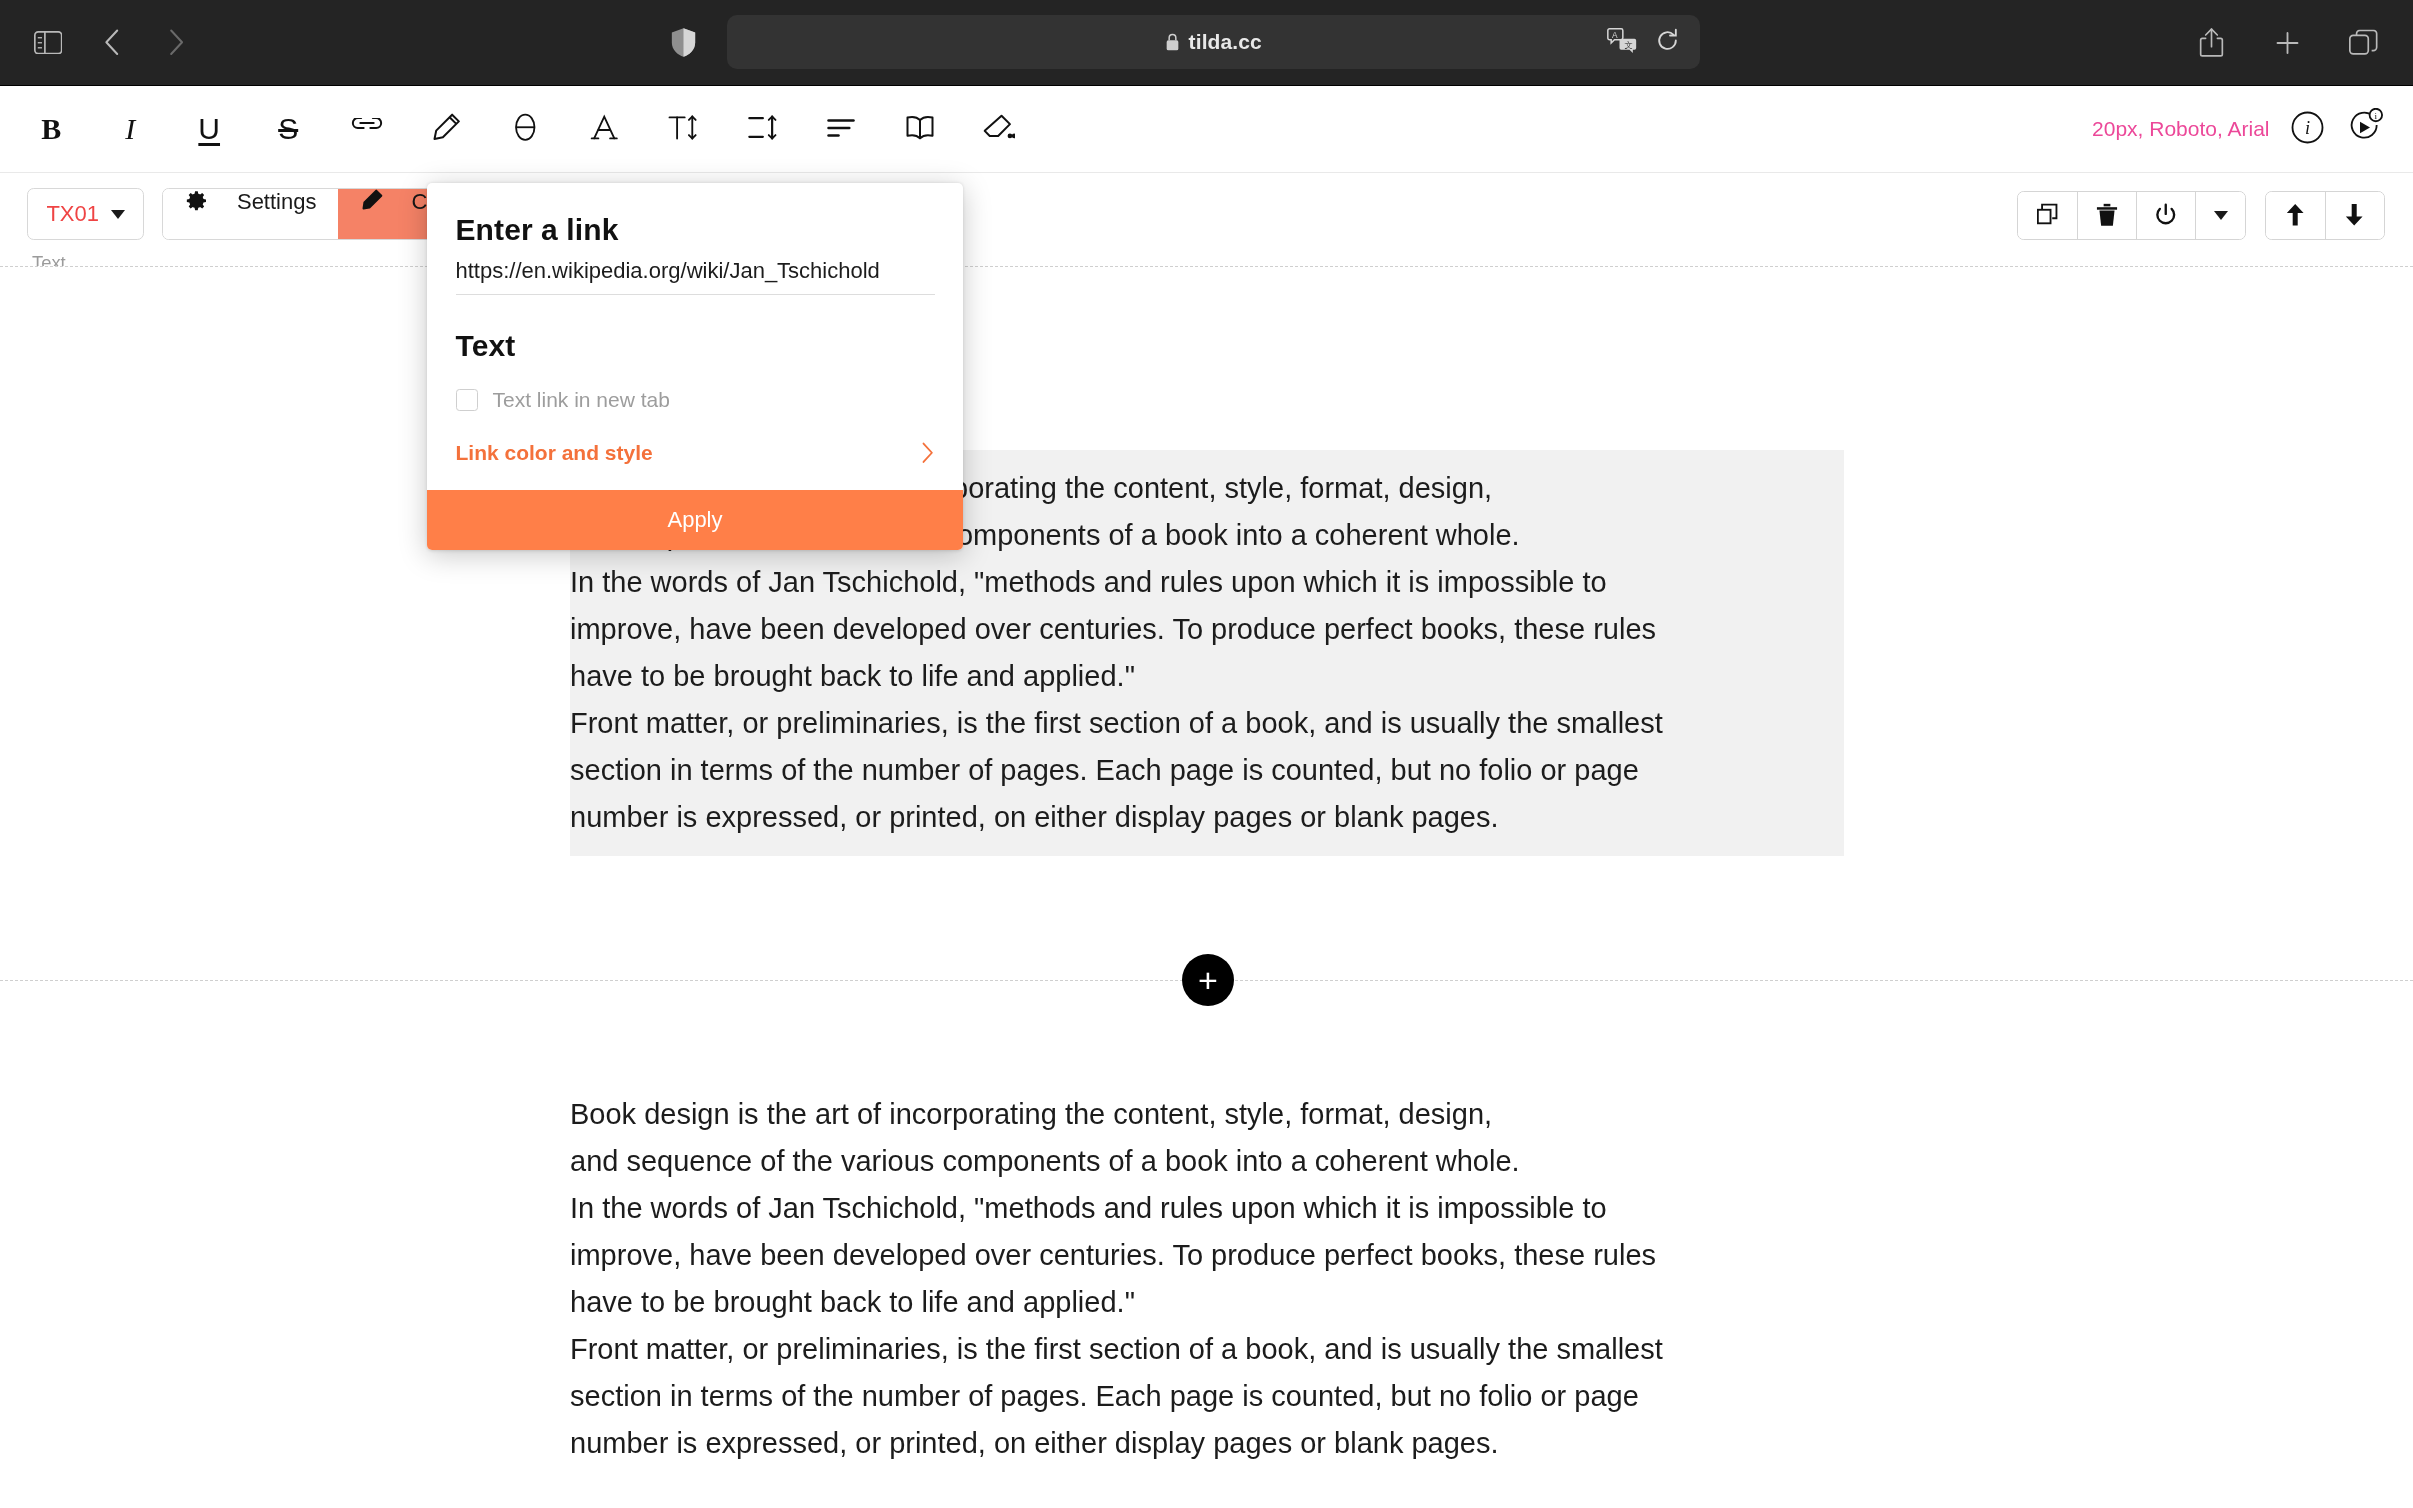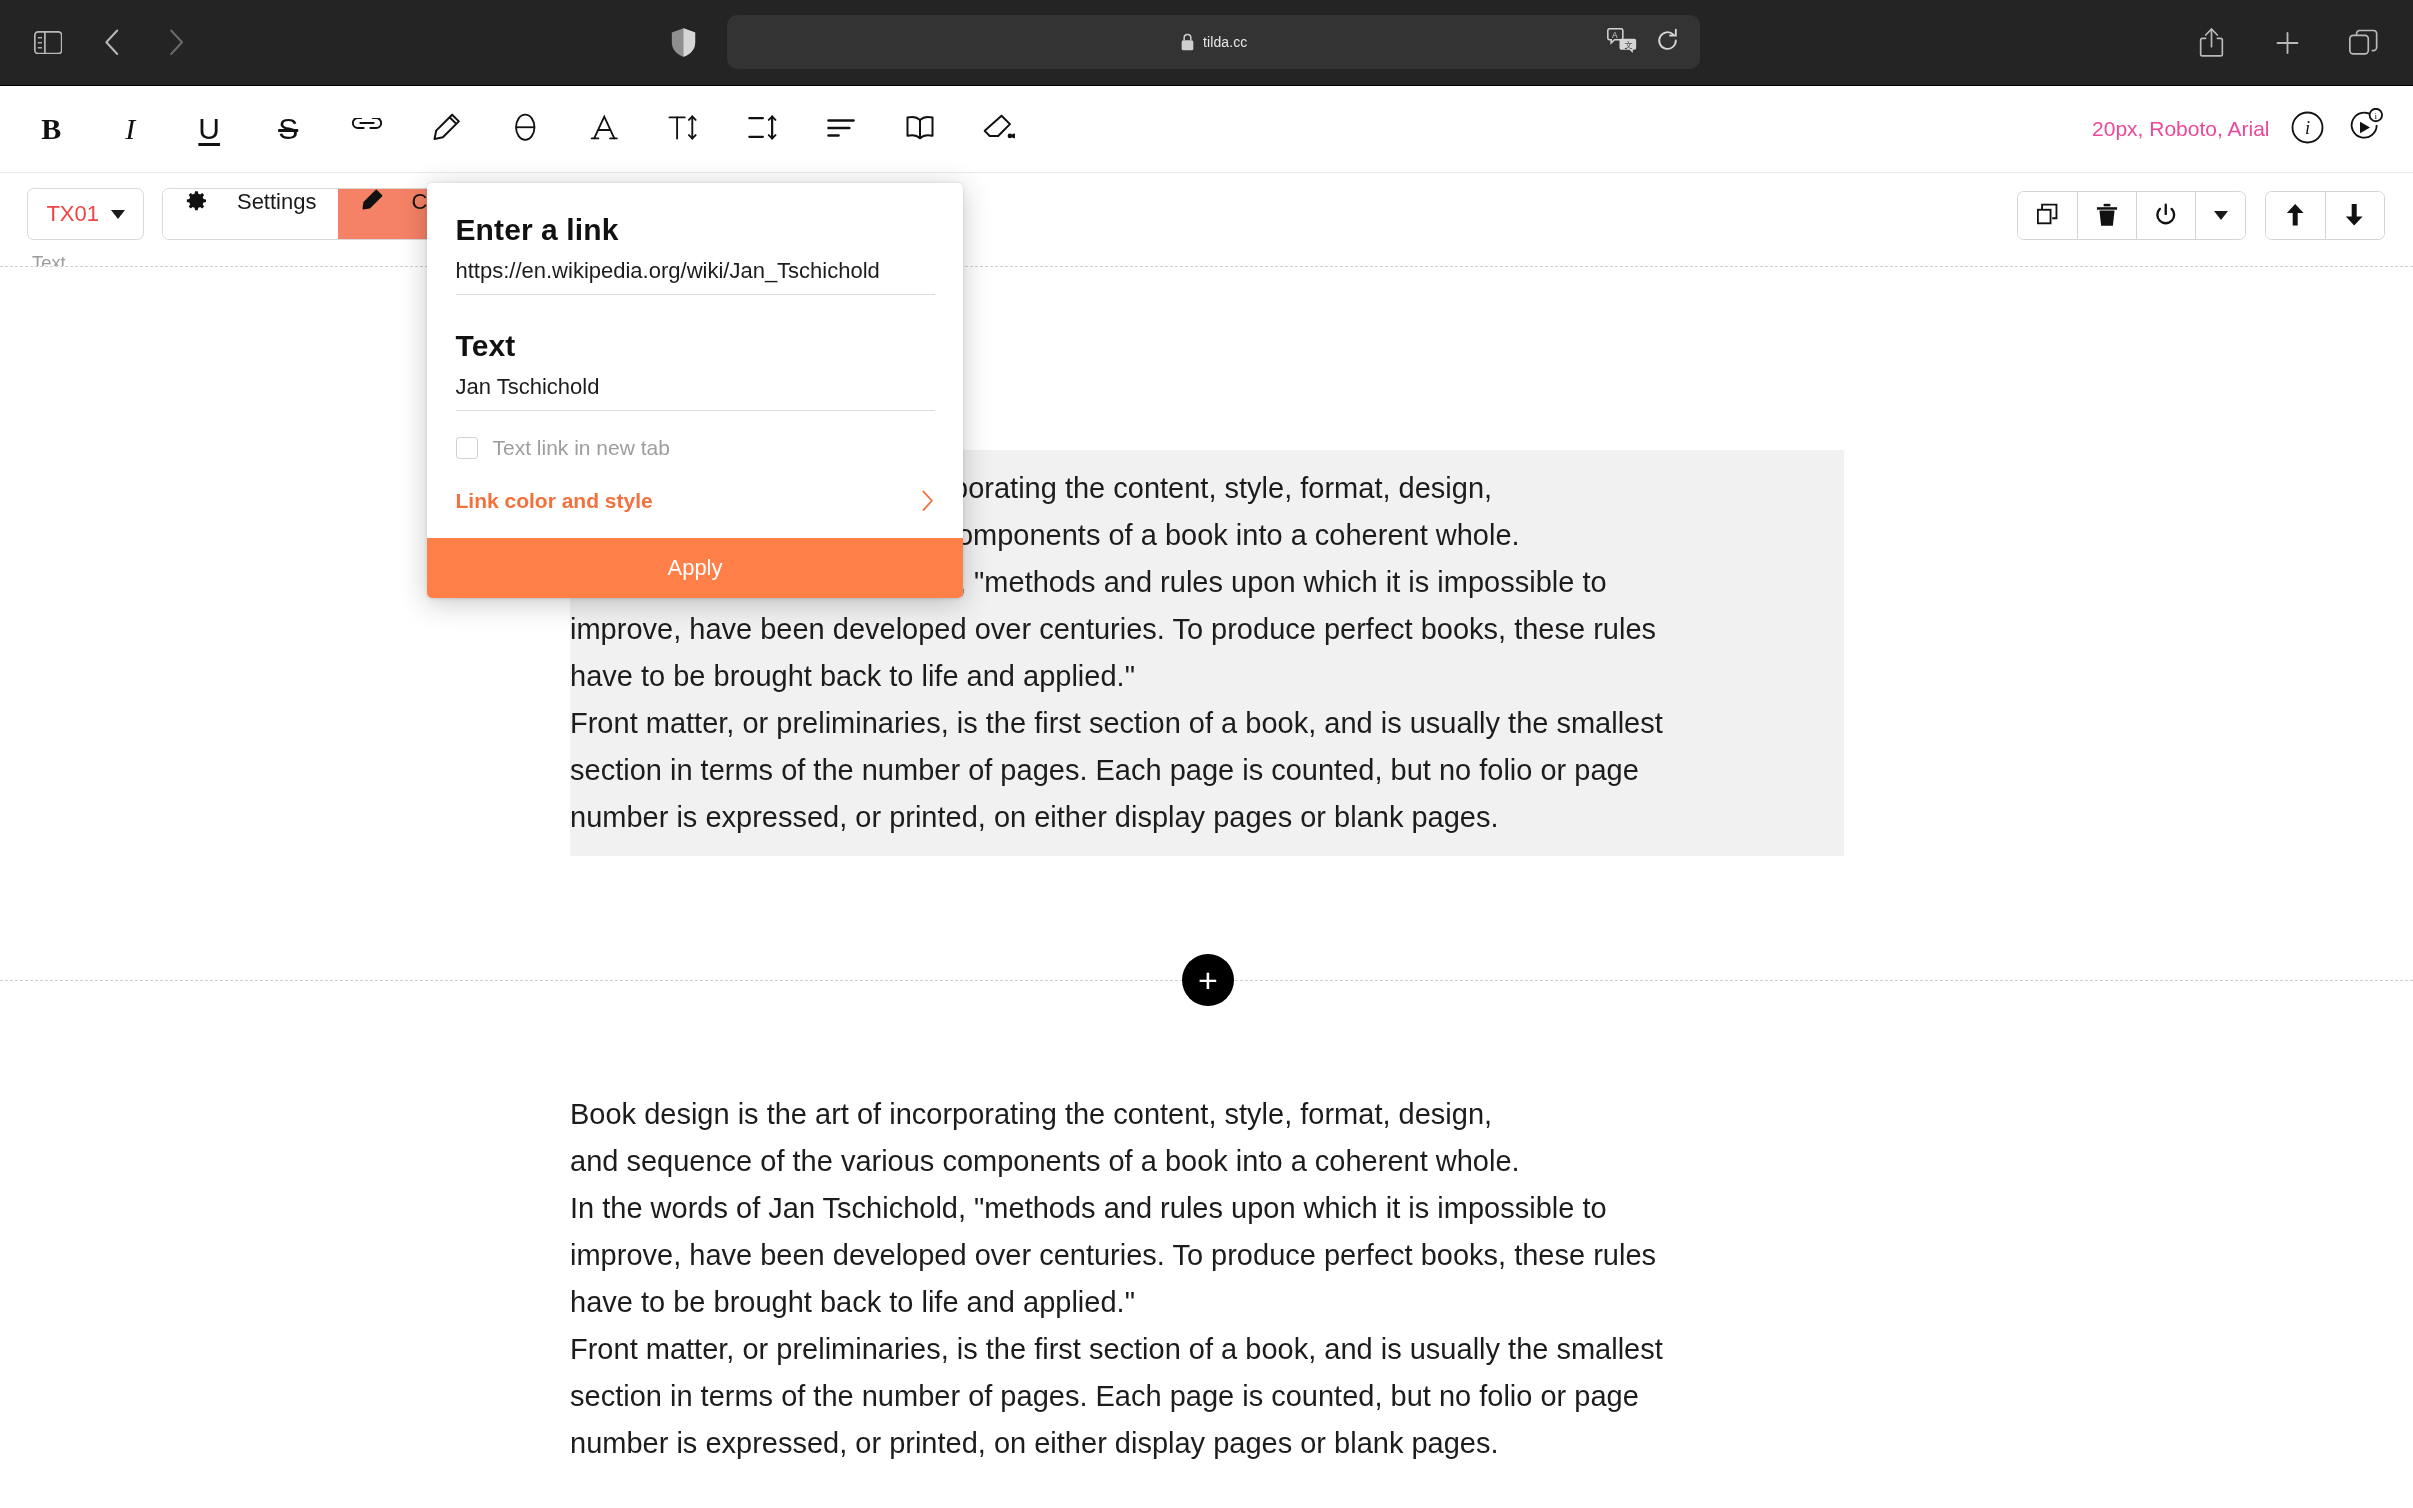--- a/index.html
+++ b/index.html
@@ -41,21 +41,21 @@
   #address-bar {
     position: absolute; left: 727px; top: 15px;
     width: 973px; height: 54px;
     background: #333333;
     border-radius: 10px;
     display: flex; align-items: center; justify-content: center;
   }
   #url-group { display: flex; align-items: center; gap: 8.4px; }
   #lock-icon { color: #cfcfcf; display:flex; }
   #url-text {
-    color: #e8e8e8; font-size: 14px; letter-spacing: 0.1px;
+    color: #e8e8e8; font-size: 21px; letter-spacing: 0.1px; font-weight: bold;
   }
   #addr-right {
     position: absolute; right: 20px; top: 50%;
     transform: translateY(-50%);
     display: flex; align-items: center; gap: 18.4px;
     color: #d6d6d6;
   }
 
   #chrome-right {
     position: absolute; right: 30px; top: 50%;
@@ -576,23 +576,20 @@
 
 </div>
 
 <div id="link-popover">
   <div class="pop-body">
     <div class="pop-heading">Enter a link</div>
     <div class="pop-field">
       <input class="pop-input" type="text" value="https://en.wikipedia.org/wiki/Jan_Tschichold" style="">
     </div>
     <div class="pop-heading second">Text</div>
-    <div class="pop-field">
-      <input class="pop-input" type="text" value="Jan Tschichold" style="">
-    </div>
     <div class="pop-check-row">
       <span class="checkbox"></span>
       <span class="check-label">Text link in new tab</span>
     </div>
     <div class="pop-link-row">
       <span class="pop-link-text">Link color and style</span>
       <span class="chev-r">
         <svg width="13.4" height="23.5" viewBox="0 0 16 28" fill="none" stroke="currentColor" stroke-width="2.2" stroke-linecap="round" stroke-linejoin="round">
           <polyline points="3,3 13,14 3,25"></polyline>
         </svg>

